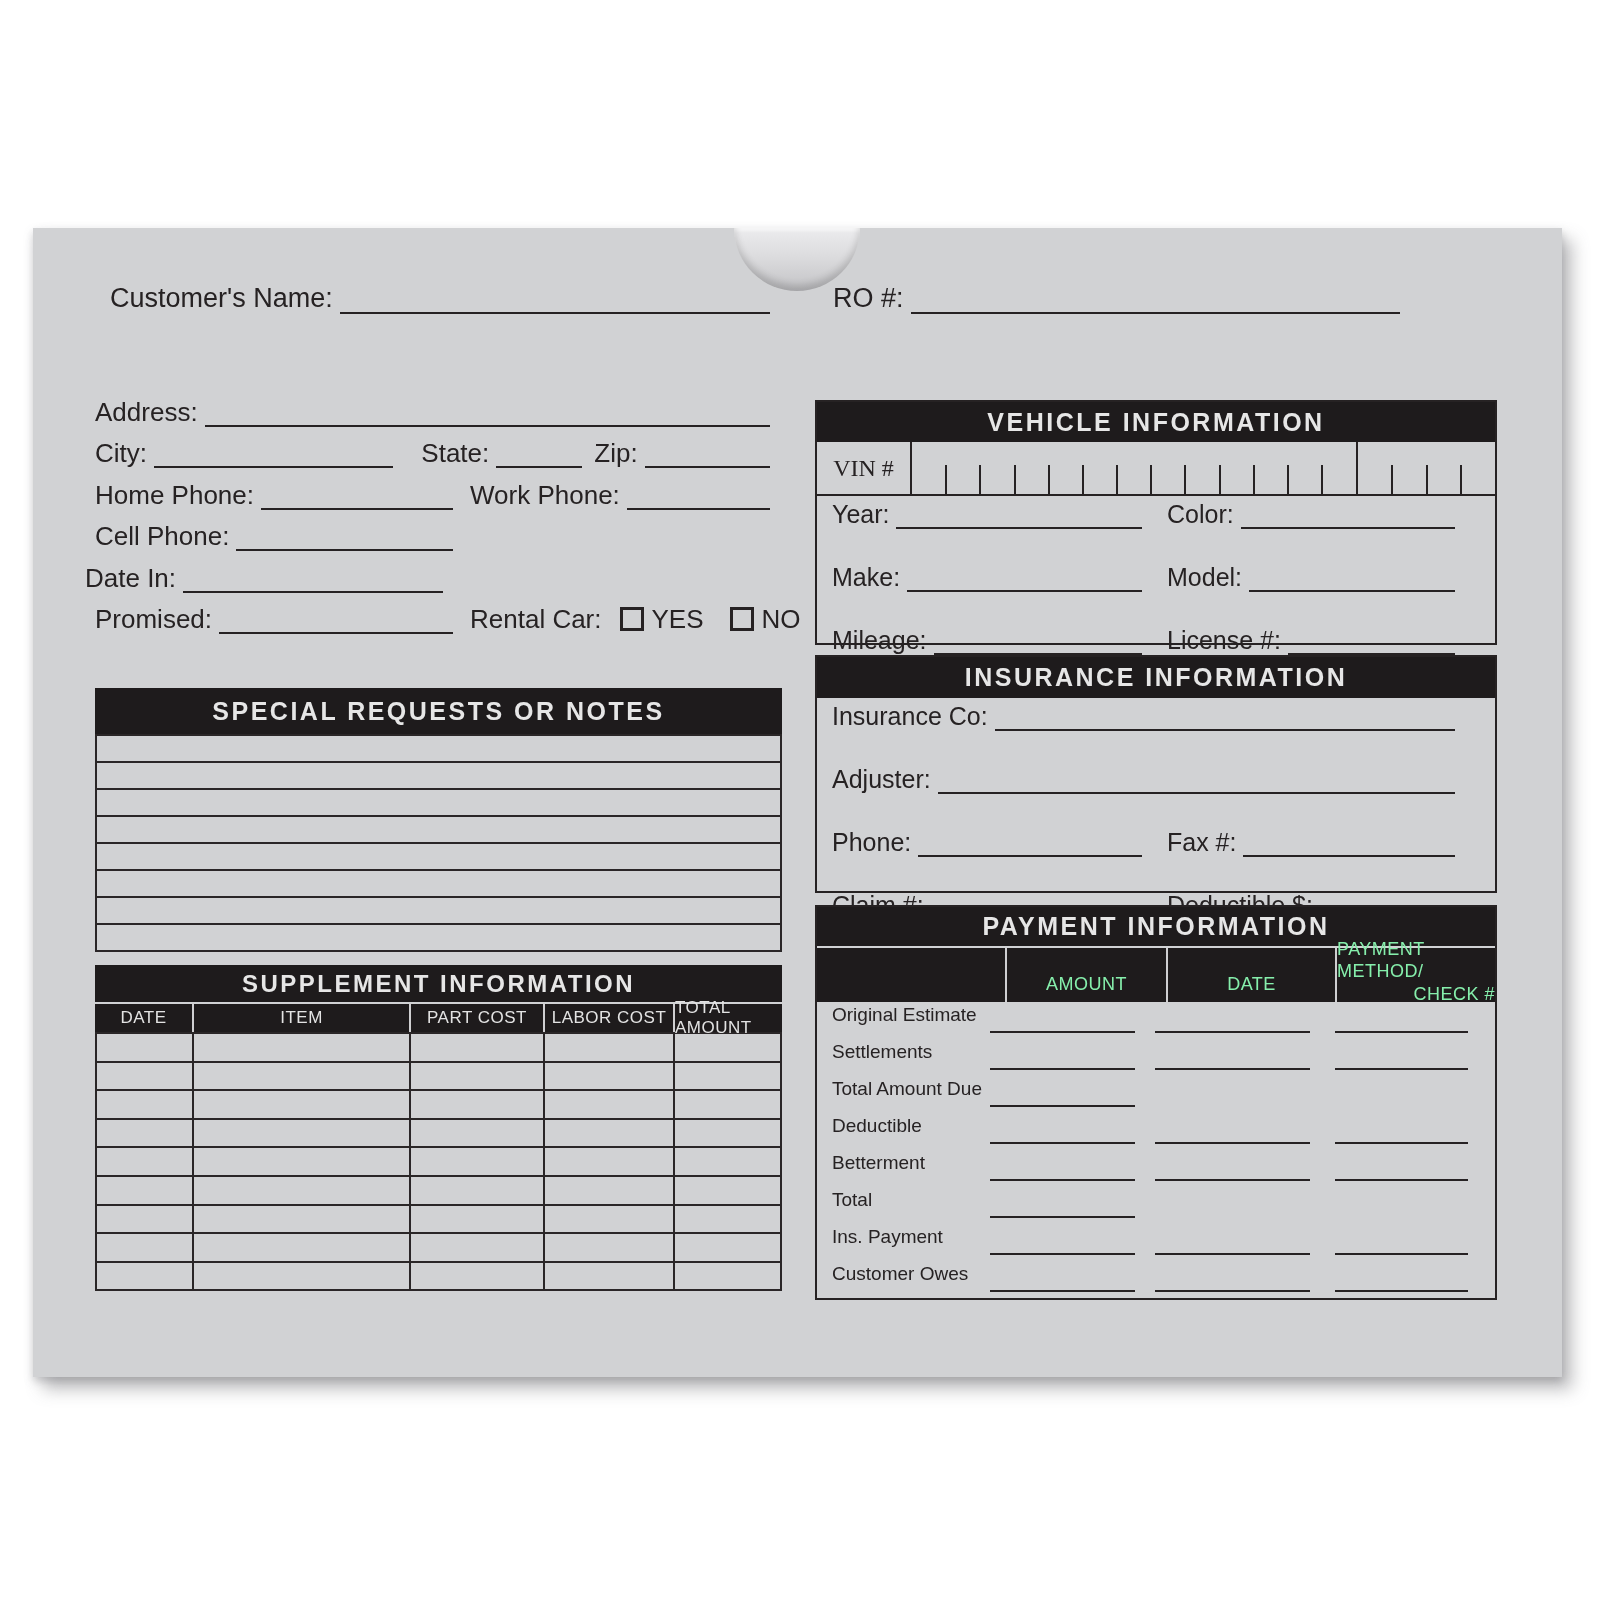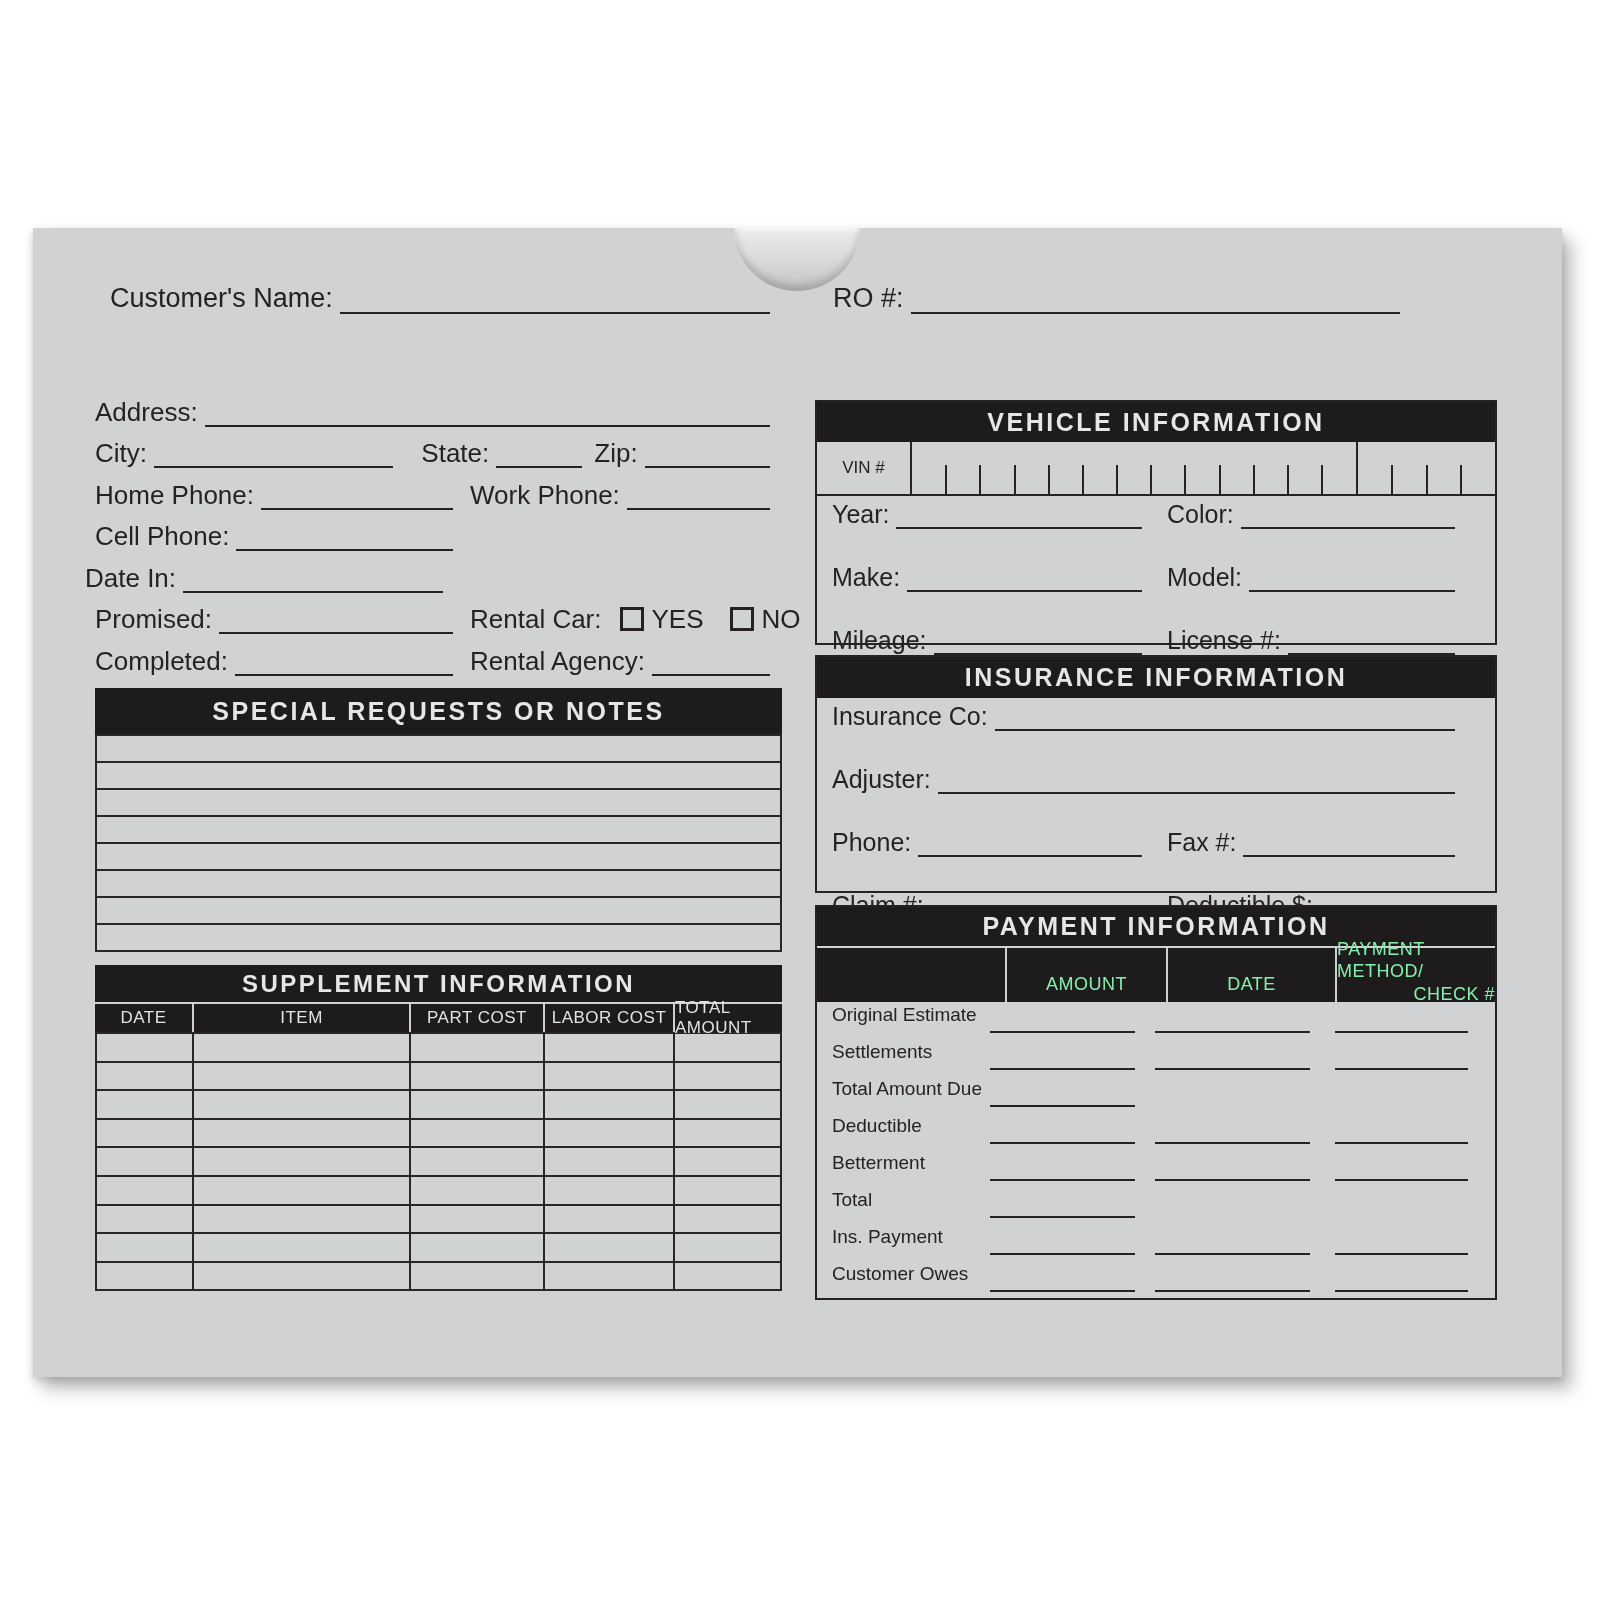--- a/index.html
+++ b/index.html
@@ -51,21 +51,21 @@
   }
   .sup-hdr .hc + .hc{border-left:2px solid #cfcfd1;}
   .hc.c0{flex:0 0 97px;} .hc.c1{flex:0 0 217px;} .hc.c2{flex:0 0 134px;} .hc.c3{flex:0 0 130px;} .hc.c4{flex:1;}
   #sup-body{display:grid;grid-template-columns:95px 215px 132px 128px 1fr;grid-auto-rows:26.6px;gap:2px;background:#2a2627;padding:2px;}
   .sup-cell{background:var(--env);}
   
   .rbox{left:782px;width:682px;border:2px solid var(--ink);box-sizing:border-box;}
   #veh-box{top:172px;height:245px;}
   #veh-box .band{height:40px;}
   #vin-row{display:flex;height:52px;border-bottom:2px solid var(--ink);}
-  #vin-label{flex:0 0 93px;border-right:2px solid var(--ink);display:flex;align-items:center;justify-content:center;font-size:17px;}
+  #vin-label{flex:0 0 93px;border-right:2px solid var(--ink);display:flex;align-items:center;justify-content:center;font-size:24px;font-family:Liberation Serif, serif;}
   #vin-cells{flex:1;display:flex;}
   .vin-cell{flex:1;position:relative;}
   .vin-cell.tick::before{content:"";position:absolute;left:-1px;bottom:0;width:2px;height:55%;background:var(--ink);}
   .vin-cell.heavy{border-left:2px solid var(--ink);}
   .fields{display:flex;flex-direction:column;padding:6px 15px 17px 15px;gap:36px;}
   .frow2{flex:1;display:flex;align-items:flex-end;}
   .fp{display:flex;align-items:flex-end;}
   .fp .lbl{font-size:25px;}
   .fp1{flex:0 0 310px;margin-right:25px;}
   .fp2{flex:1;margin-right:25px;}
@@ -147,30 +147,20 @@
     </div>
     <div class="half-r" style="align-items:flex-end;">
       <span class="lbl">Rental Car:</span>
       <span class="cb"></span>
       <span class="lbl">YES</span>
       <span class="cb cb2"></span>
       <span class="lbl">NO</span>
     </div>
   </div>
 
-  <div class="abs" style="left:62px;top:414px;width:675px;height:34px;">
-    <div class="half-l">
-      <span class="lbl">Completed:</span>
-      <span class="ln"></span>
-    </div>
-    <div class="half-r">
-      <span class="lbl">Rental Agency:</span>
-      <span class="ln"></span>
-    </div>
-  </div>
 
   <div class="abs" id="notes-box">
     <div class="band">SPECIAL REQUESTS OR NOTES</div>
     <div id="notes-area">
         <div class="note-row"></div>
         <div class="note-row"></div>
         <div class="note-row"></div>
         <div class="note-row"></div>
         <div class="note-row"></div>
         <div class="note-row"></div>

